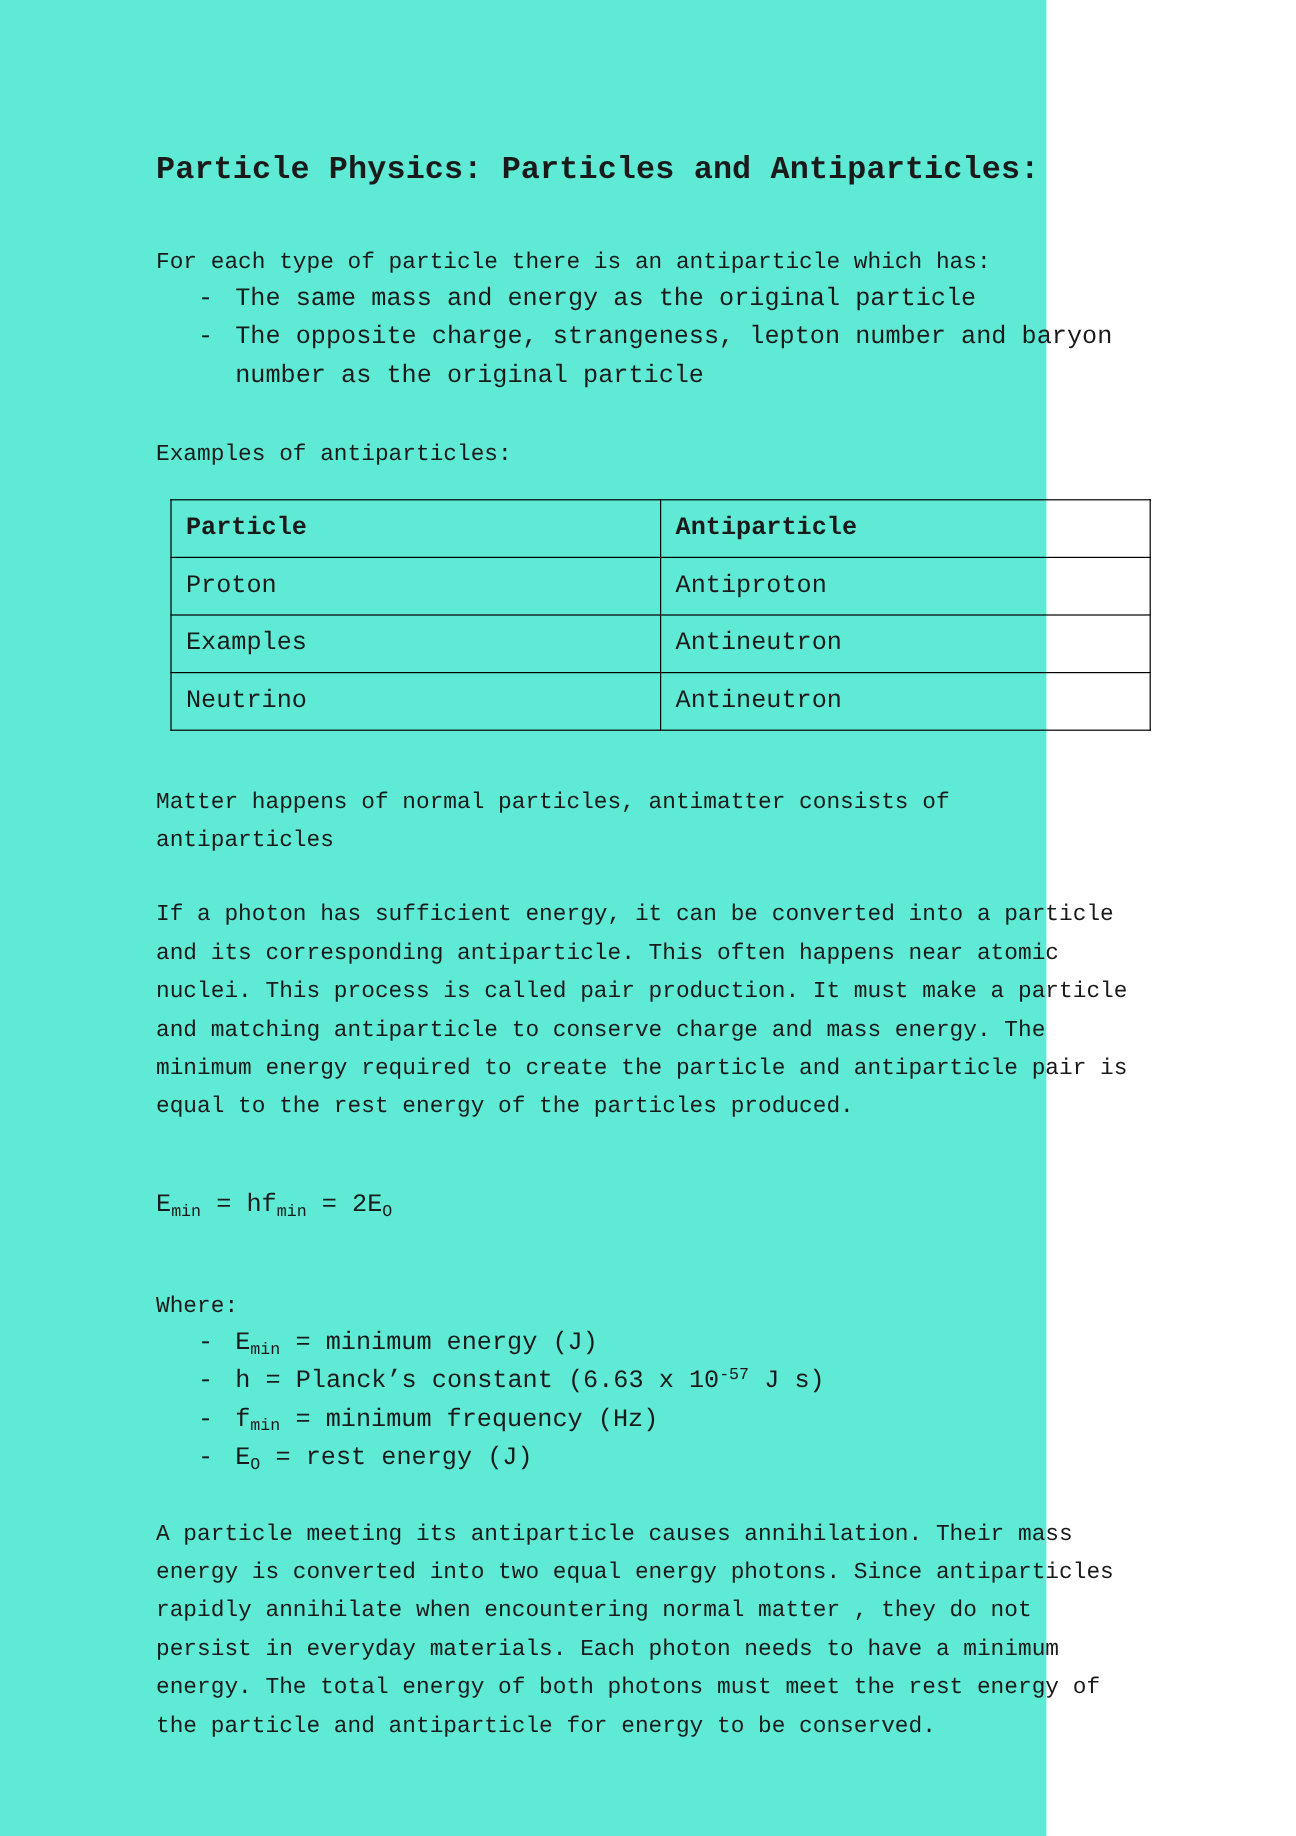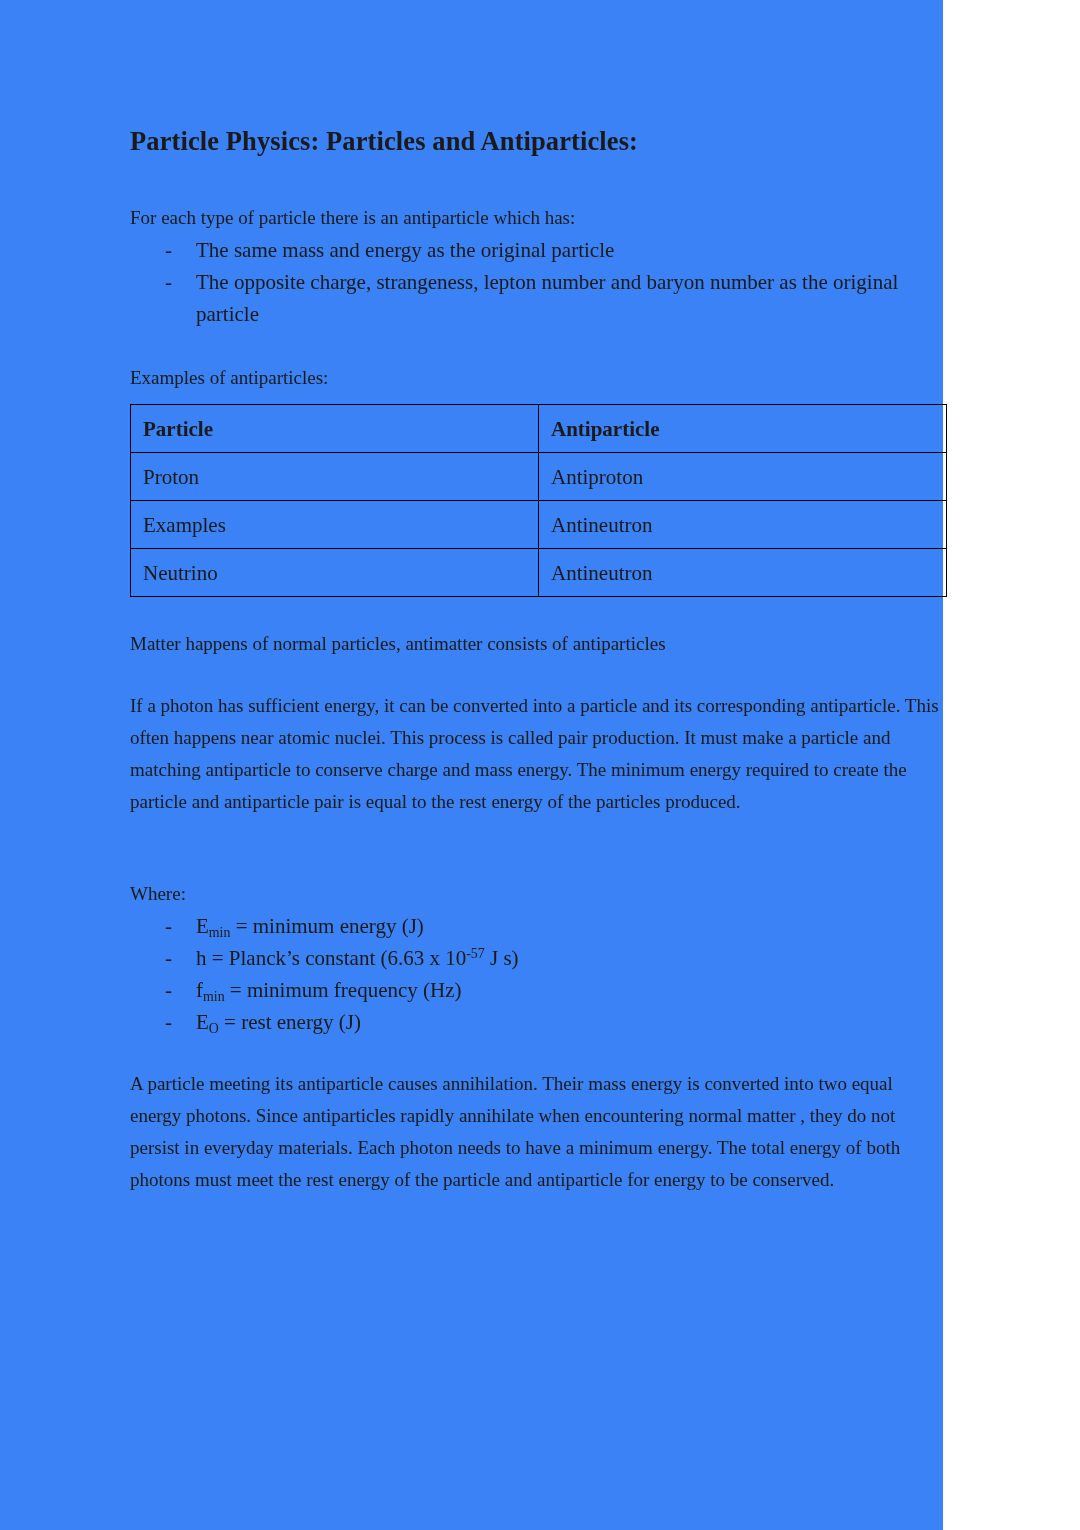--- a/index.html
+++ b/index.html
@@ -9,24 +9,25 @@
   }
   body {
     width: 1080px;
     height: 1530px;
     font-family: "Liberation Serif", "DejaVu Serif", serif;
     color: #1a1a1a;
     -webkit-font-smoothing: antialiased;
   }
   .page {
     position: relative;
-    width: 943px;
+    width: 872px;
     height: 1530px;
-    background: #3b82f6;
+    background: #5eead4;
     box-sizing: border-box;
+    font-family: Liberation Mono, monospace;
   }
   .content {
     position: absolute;
     left: 130px;
     top: 124px;
     width: 818px;
   }
   h1.doc-title {
     font-size: 26.5px;
     font-weight: bold;
@@ -58,21 +59,21 @@
   }
   ul.dash-list > li .dash {
     position: absolute;
     left: 35px;
     top: 0;
   }
 
   table.particle-table {
     border-collapse: collapse;
     width: 816px;
-    margin: 0;
+    margin: 12px;
     table-layout: fixed;
   }
   table.particle-table td,
   table.particle-table th {
     border: 1.6px solid #000000;
     height: 47px;
     padding: 0 0 0 12px;
     font-size: 21px;
     line-height: 24px;
     text-align: left;
@@ -161,20 +162,21 @@
     <div class="gap-md"></div>
 
     <p class="para">Matter happens of normal particles, antimatter consists of antiparticles</p>
 
     <div class="gap-xs"></div>
 
     <p class="para">If a photon has sufficient energy, it can be converted into a particle and its corresponding antiparticle. This often happens near atomic nuclei. This process is called pair production. It must make a particle and matching antiparticle to conserve charge and mass energy. The minimum energy required to create the particle and antiparticle pair is equal to the rest energy of the particles produced.</p>
 
     <div class="gap-xs"></div>
 
+    <p class="formula"><span>E</span><sub>min</sub><span> = </span><span>hf</span><sub>min</sub><span> = </span><span>2E</span><sub>O</sub></p>
 
     <div class="gap-xs"></div>
 
     <p class="para">Where:</p>
 
     <ul class="dash-list">
       <li>
         <span class="dash">-</span><span>E</span><sub>min</sub><span> = minimum energy (J)</span>
       </li>
       <li>

